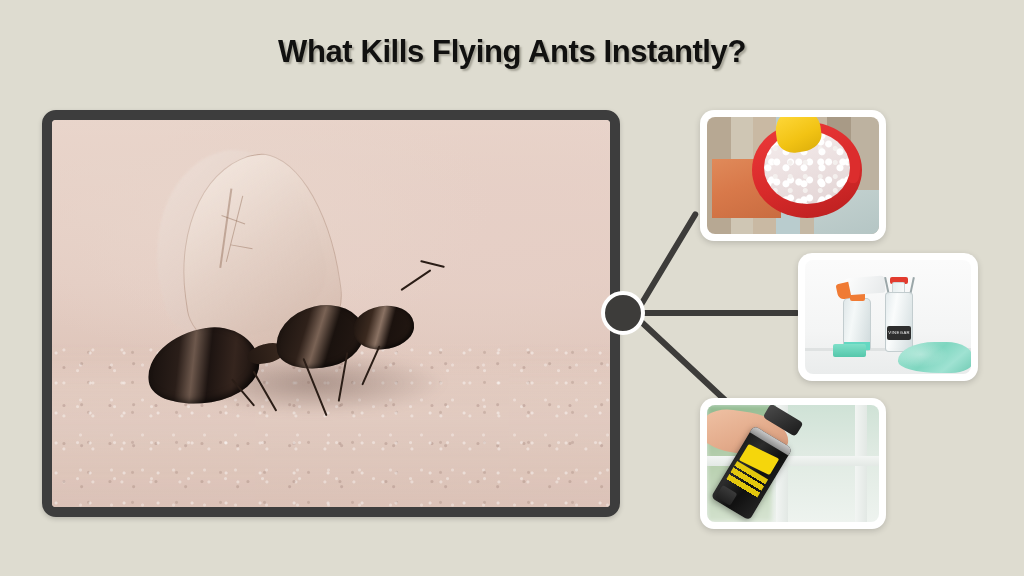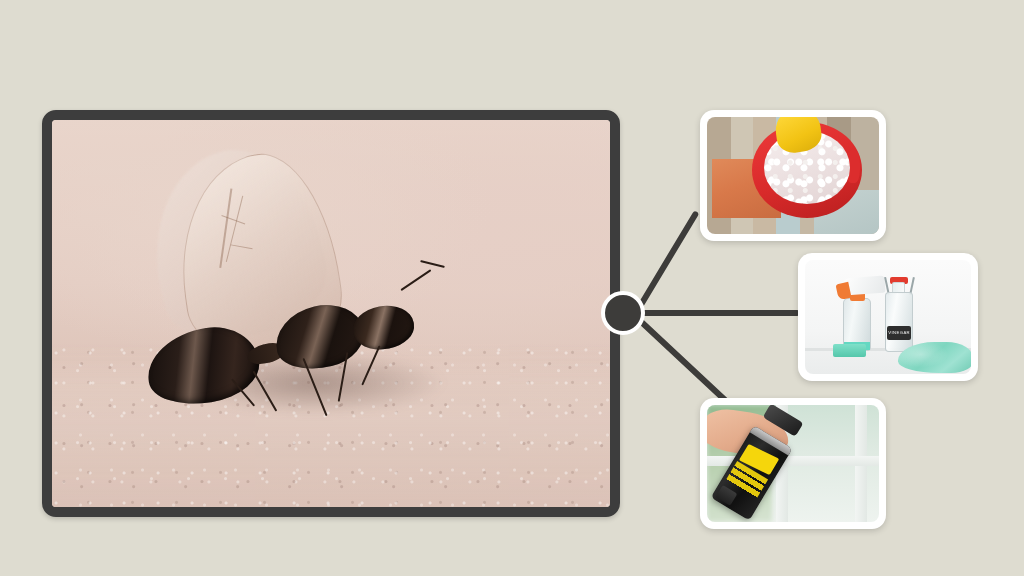--- a/index.html
+++ b/index.html
@@ -398,20 +398,21 @@
     width:40%; height:16%;
     background:linear-gradient(180deg,#3a3a3a,#202020);
     border-radius:2px;
   }
 </style>
 </head>
 <body>
 
 <div class="canvas">
 
+  <div class="title">What Kills Flying Ants Instantly?</div>
 
   <div class="main-frame">
     <div class="ant-photo">
       <div class="ground"></div>
       <div class="ant-shadow"></div>
       <div class="ant">
         <div class="wing-back"></div>
         <div class="wing-front">
           <div class="vein v1"></div>
           <div class="vein v2"></div>

